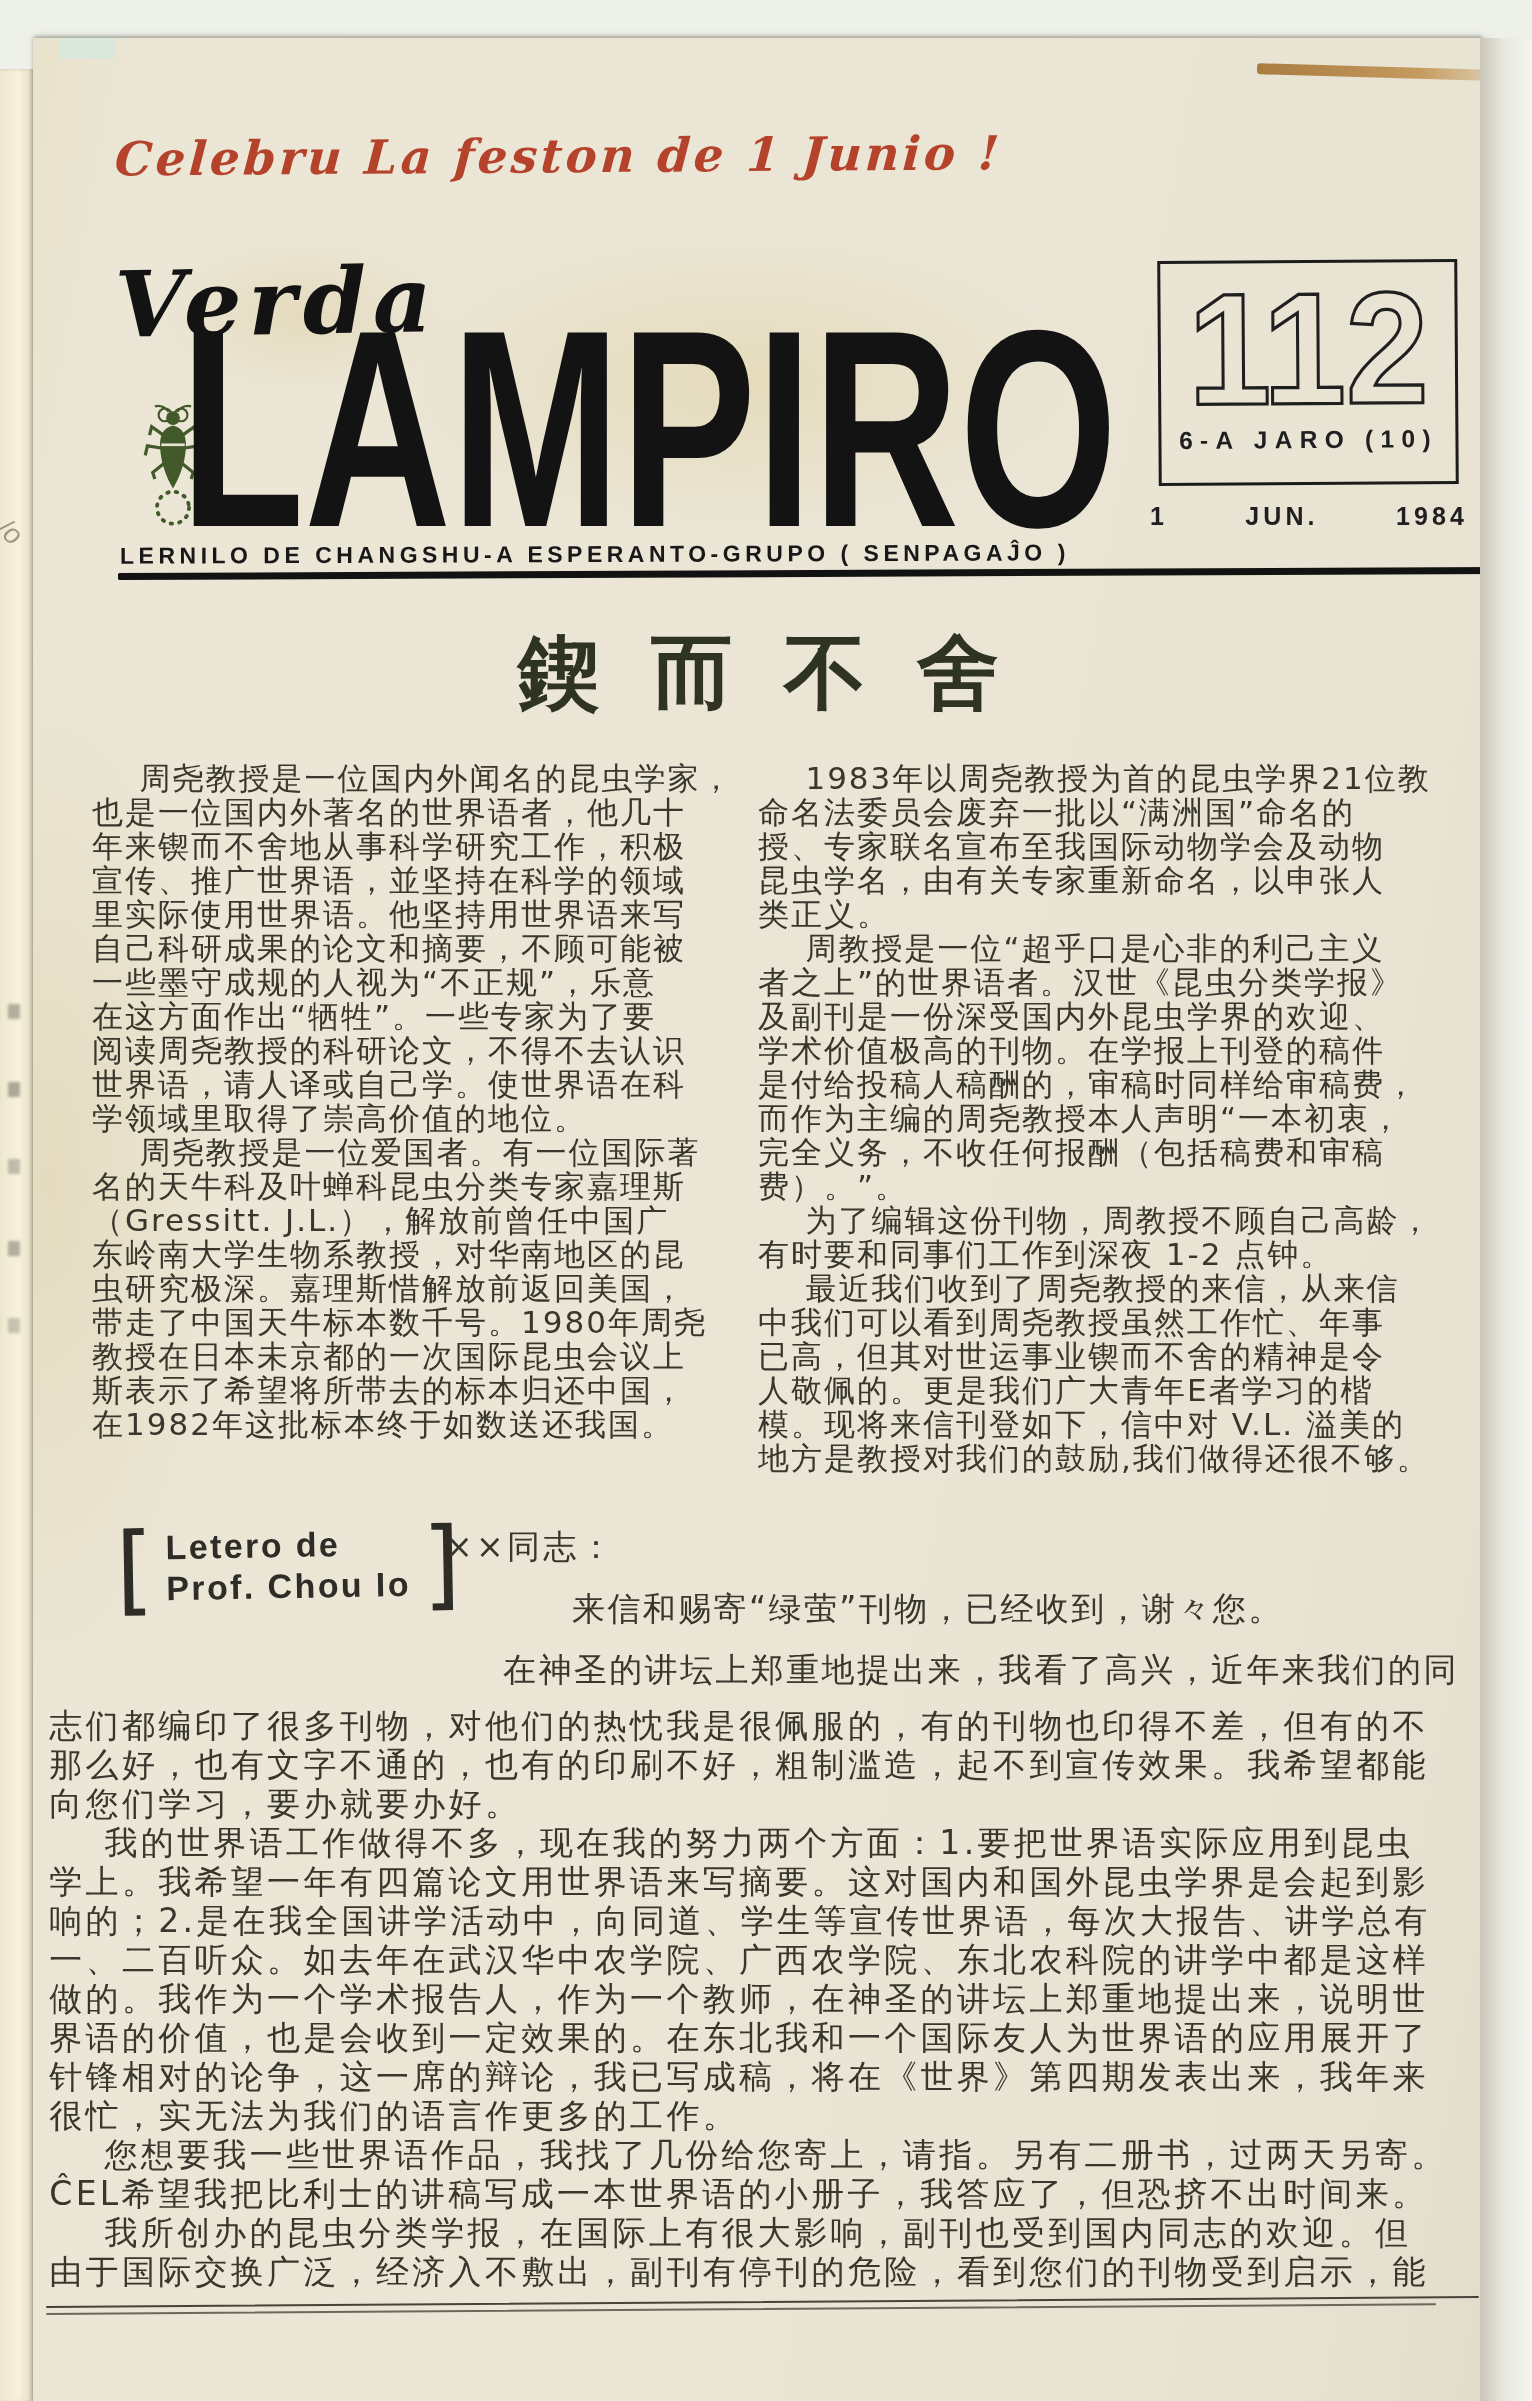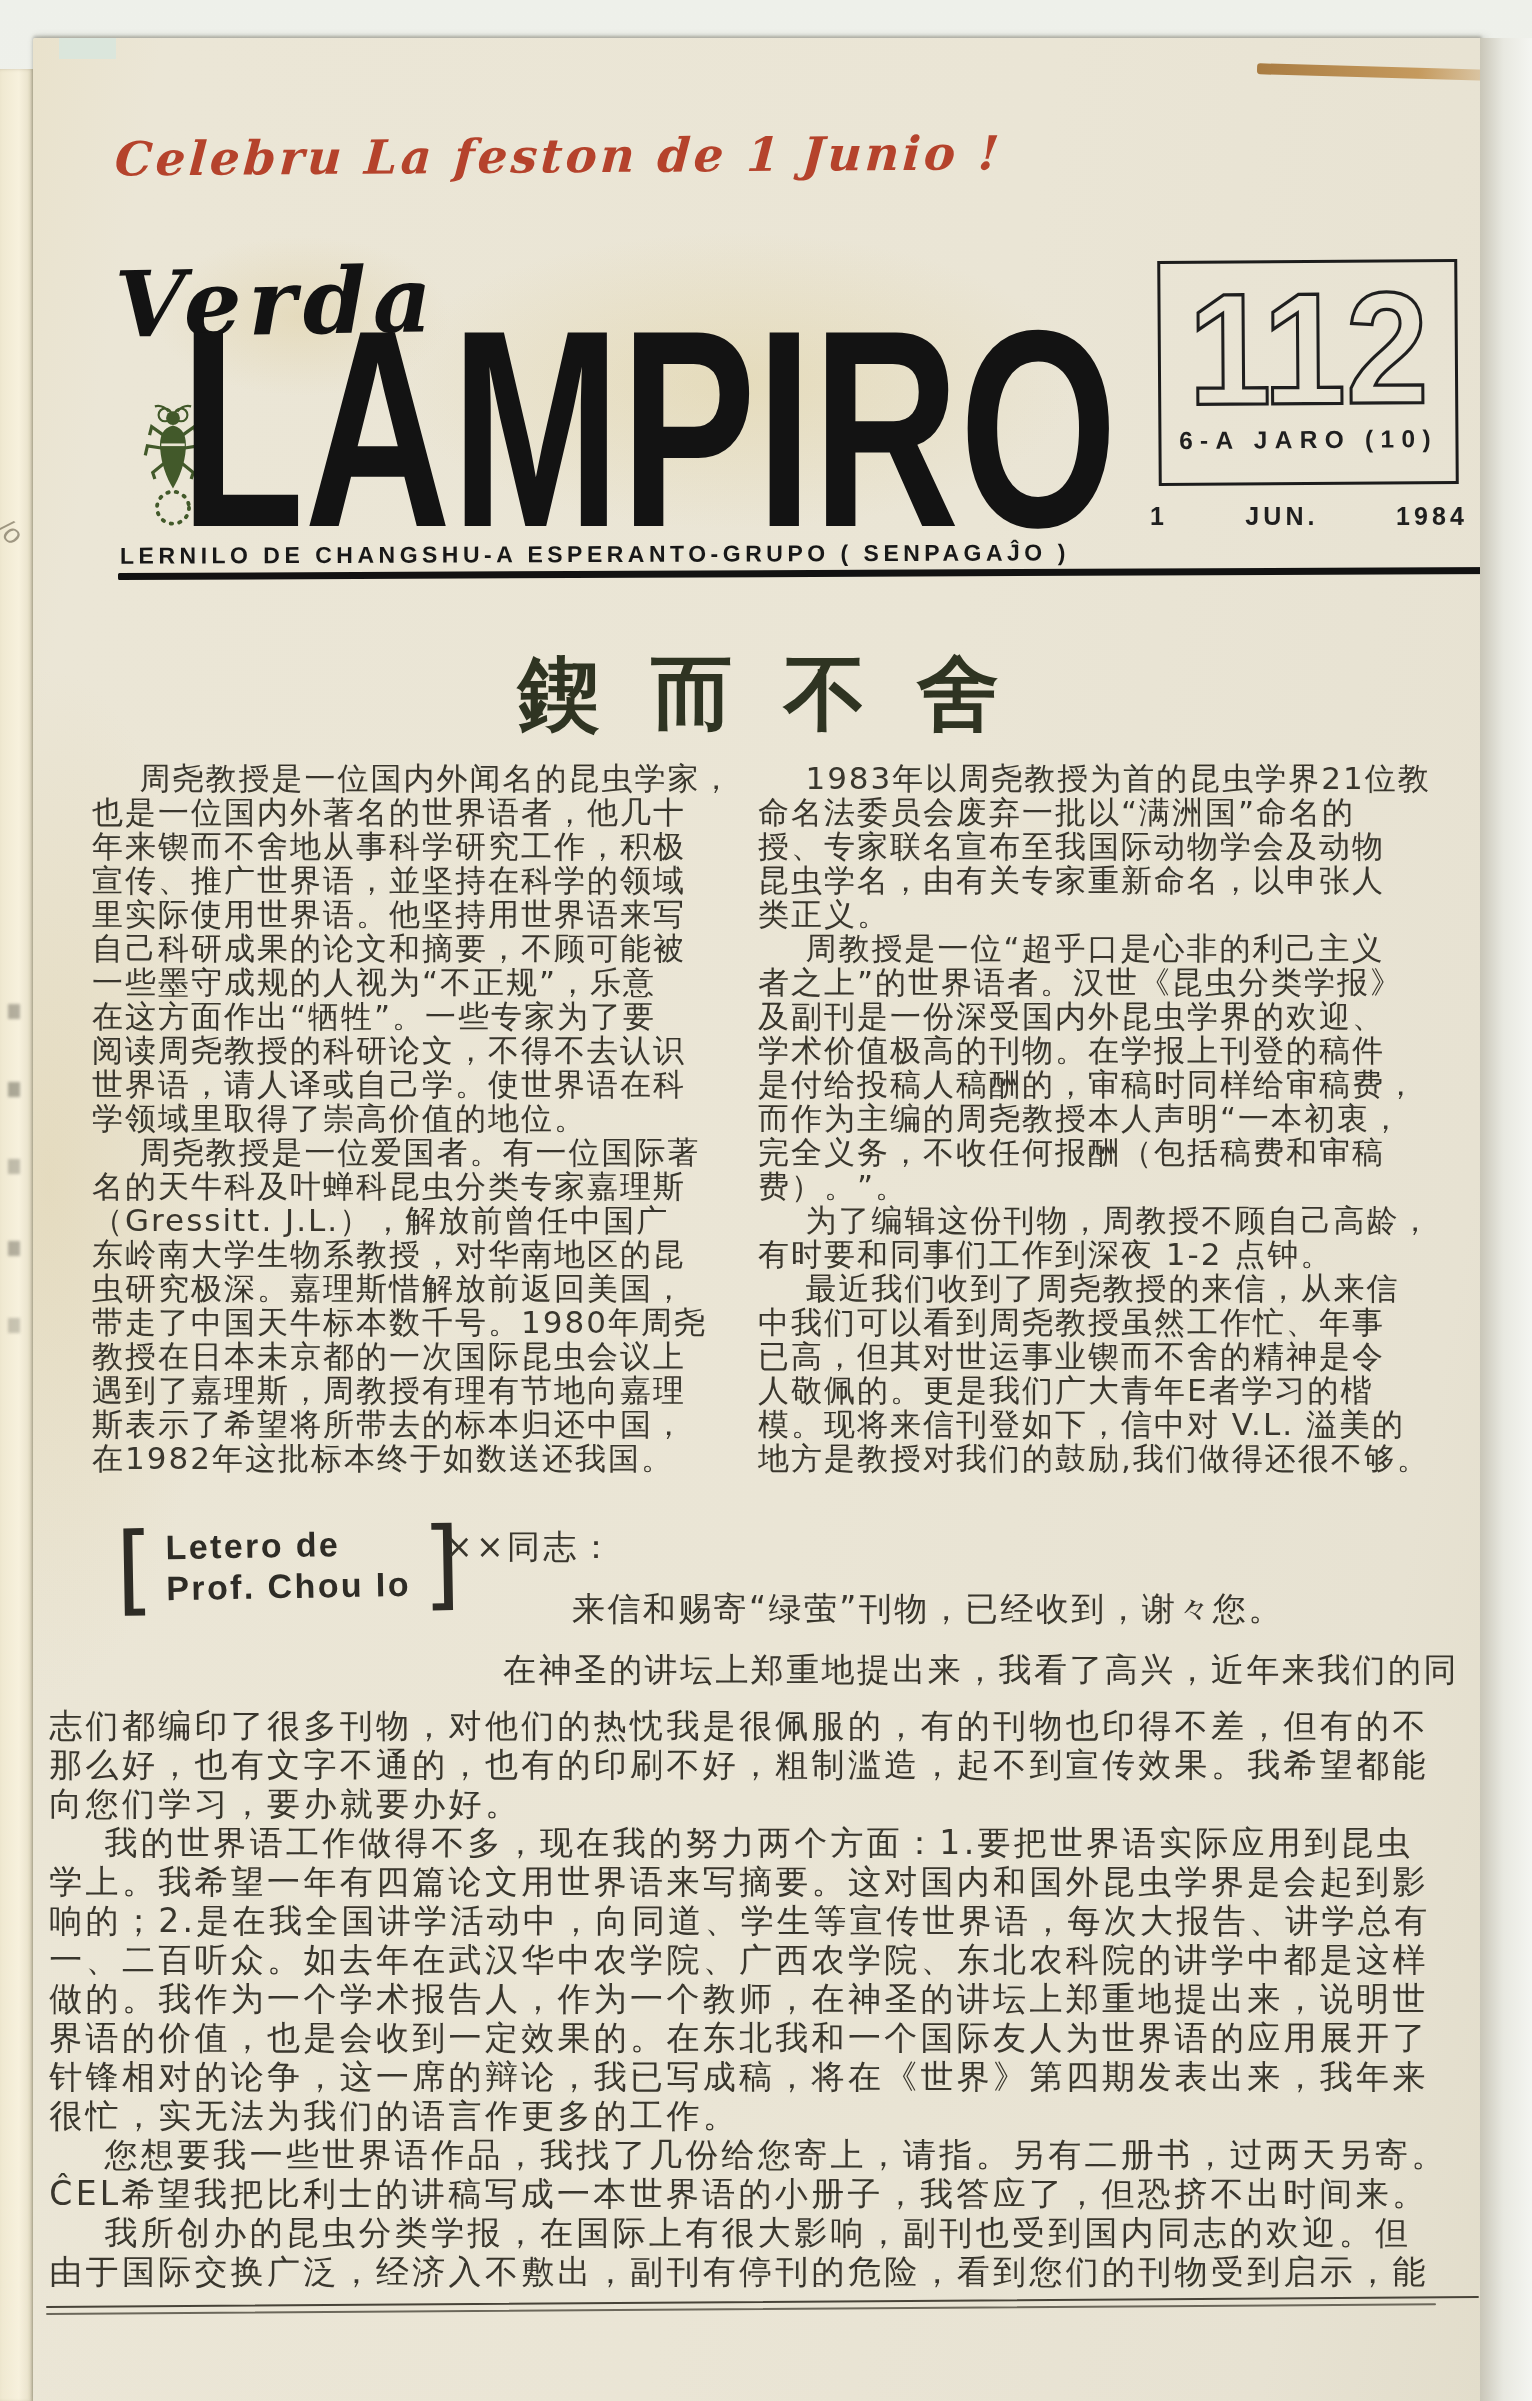--- a/index.html
+++ b/index.html
@@ -83,21 +83,21 @@
   }
   .mast-rule{
     position:absolute;left:85px;top:532px;width:1384px;height:6.5px;
     background:#121212;transform:rotate(-.25deg);border-radius:1.6px;
   }
   
   .cn{font-family:"DejaVu Sans",sans-serif;color:#39362d;}
   .art-title{
     position:absolute;left:441px;top:581px;width:620px;text-align:center;
     font-family:"DejaVu Serif",serif;font-weight:bold;font-size:82px;
-    letter-spacing:51px;color:#2f3422;white-space:nowrap;margin-top:21px;
+    letter-spacing:51px;color:#2f3422;white-space:nowrap;
   }
   .col{position:absolute;top:723px;}
   .col-left{left:59px;width:660px;}
   .col-right{left:725px;width:702px;}
   .col .line{
     font-size:31px;line-height:34px;letter-spacing:2px;
     white-space:pre;overflow:visible;
   }
   
   .letter-label{
@@ -196,21 +196,20 @@
       <div class="line">阅读周尧教授的科研论文，不得不去认识</div>
       <div class="line">世界语，请人译或自己学。使世界语在科</div>
       <div class="line">学领域里取得了崇高价值的地位。</div>
       <div class="line">    周尧教授是一位爱国者。有一位国际著</div>
       <div class="line">名的天牛科及叶蝉科昆虫分类专家嘉理斯</div>
       <div class="line">（Gressitt. J.L.），解放前曾任中国广</div>
       <div class="line">东岭南大学生物系教授，对华南地区的昆</div>
       <div class="line">虫研究极深。嘉理斯惜解放前返回美国，</div>
       <div class="line">带走了中国天牛标本数千号。1980年周尧</div>
       <div class="line">教授在日本未京都的一次国际昆虫会议上</div>
-      <div class="line">遇到了嘉理斯，周教授有理有节地向嘉理</div>
       <div class="line">斯表示了希望将所带去的标本归还中国，</div>
       <div class="line">在1982年这批标本终于如数送还我国。</div>
     </div>
 
   <div class="col col-right cn">
       <div class="line">    1983年以周尧教授为首的昆虫学界21位教</div>
       <div class="line">命名法委员会废弃一批以“满洲国”命名的</div>
       <div class="line">授、专家联名宣布至我国际动物学会及动物</div>
       <div class="line">昆虫学名，由有关专家重新命名，以申张人</div>
       <div class="line">类正义。</div>

